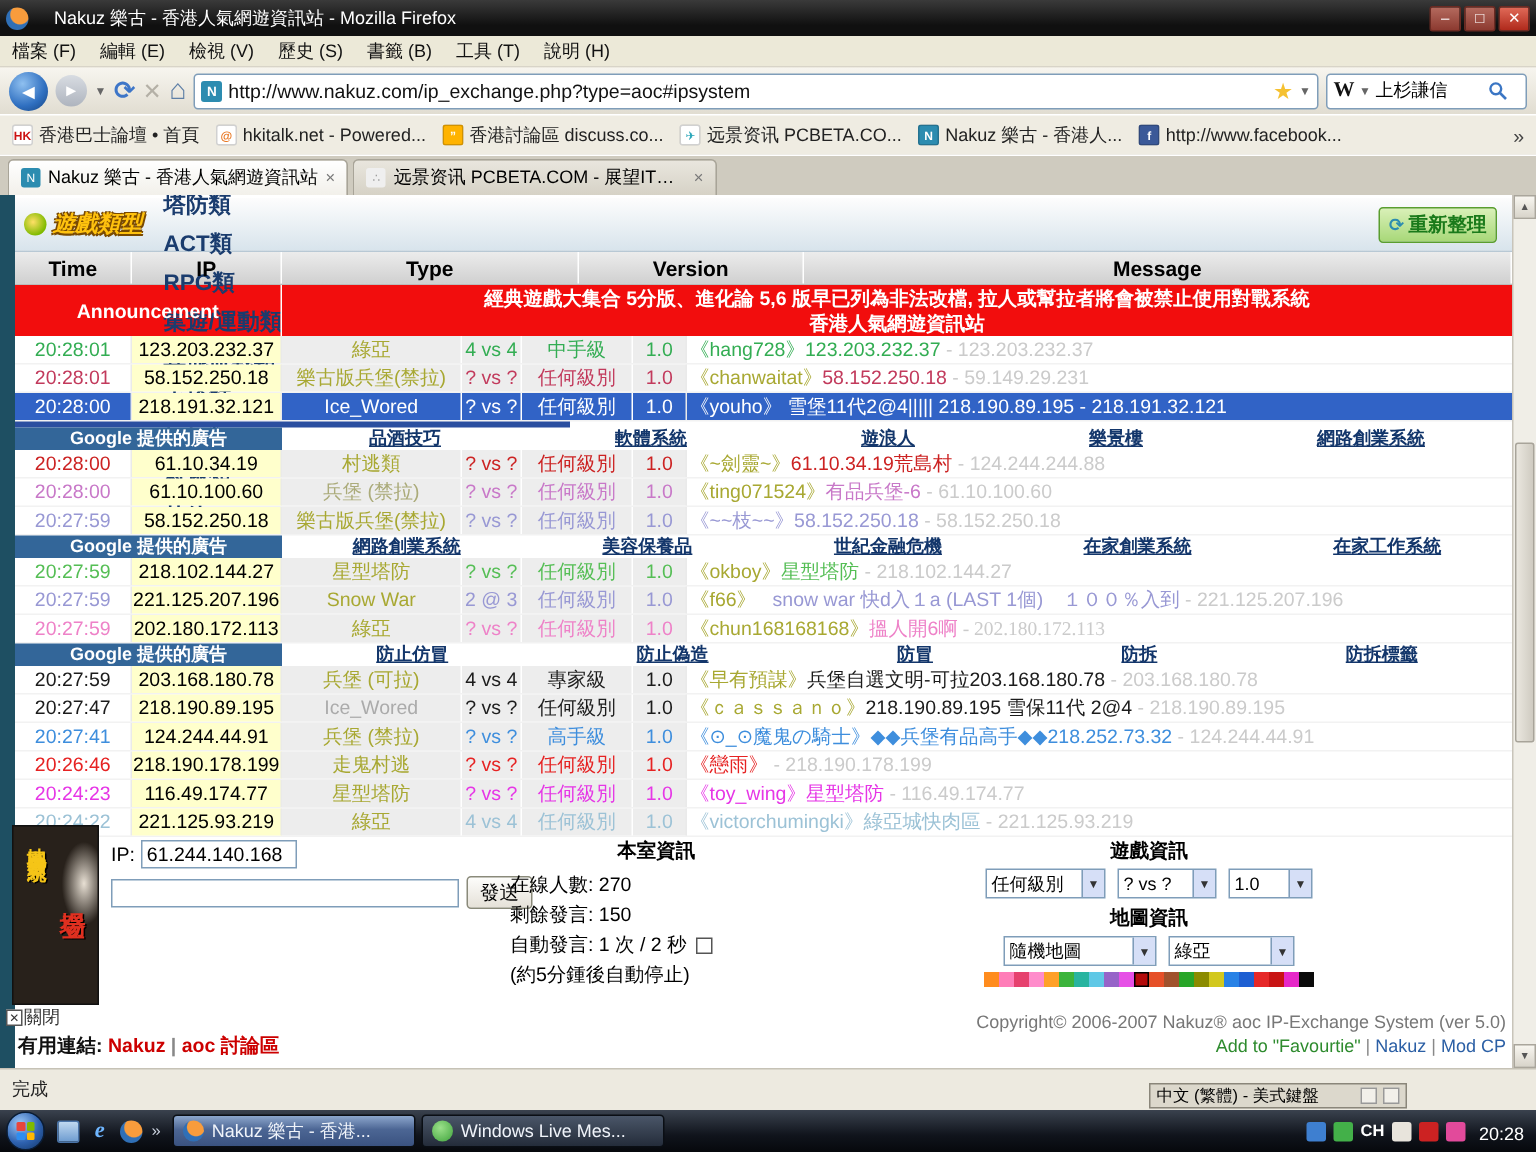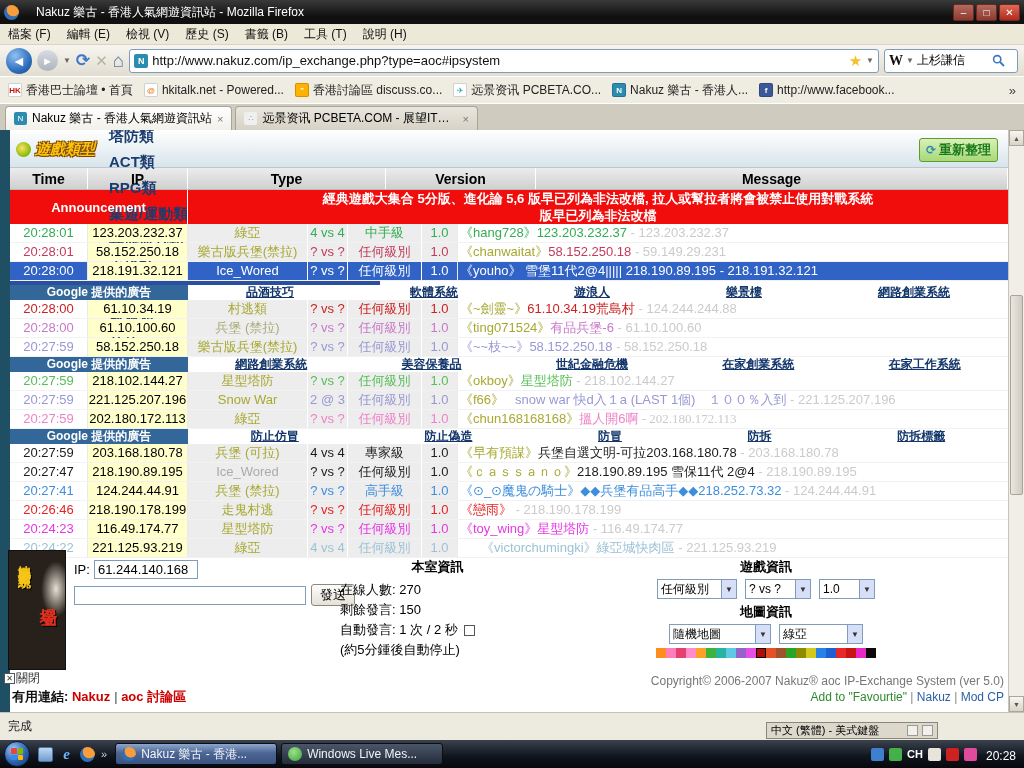--- a/index.html
+++ b/index.html
@@ -273,21 +273,21 @@
           <div class="hcell" style="width: 78px;">Time</div>
           <div class="hcell" style="width: 100px;">IP</div>
           <div class="hcell" style="width: 198px;">Type</div>
           <div class="hcell" style="width: 150px;">Version</div>
           <div class="hcell" style="flex: 1 1 0%;">Message</div>
         </div>
         <div class="annc">
           <div class="annc-left">Announcement</div>
           <div class="annc-right">
             <div>經典遊戲大集合 5分版、進化論 5,6 版早已列為非法改檔, 拉人或幫拉者將會被禁止使用對戰系統</div>
-            <div>版早已列為非法改檔</div>
+            <div>香港人氣網遊資訊站</div>
           </div>
         </div>
         <div class="row">
           <div class="c-time" style="color: rgb(51, 173, 83);">20:28:01</div>
           <div class="c-ip">123.203.232.37</div>
           <div class="c-type" style="color: rgb(168, 168, 50);">綠亞</div>
           <div class="c-vs" style="color: rgb(51, 173, 83);">4 vs 4</div>
           <div class="c-level" style="color: rgb(51, 173, 83);">中手級</div>
           <div class="c-ver" style="color: rgb(51, 173, 83);">1.0</div>
           <div class="c-msg"><span class="msg-name" style="color: rgb(51, 173, 83);">《hang728》</span><span class="msg-body" style="color: rgb(51, 173, 83);">123.203.232.37</span><span class="msg-tail" style="color: rgb(203, 203, 203);"> - 123.203.232.37</span></div>
@@ -440,21 +440,21 @@
           <div class="c-ver" style="color: rgb(230, 54, 230);">1.0</div>
           <div class="c-msg"><span class="msg-name" style="color: rgb(230, 54, 230);">《toy_wing》</span><span class="msg-body" style="color: rgb(230, 54, 230);">星型塔防</span><span class="msg-tail" style="color: rgb(203, 203, 203);"> - 116.49.174.77</span></div>
         </div>
         <div class="row">
           <div class="c-time" style="color: rgb(156, 194, 214);">20:24:22</div>
           <div class="c-ip">221.125.93.219</div>
           <div class="c-type" style="color: rgb(168, 168, 50);">綠亞</div>
           <div class="c-vs" style="color: rgb(156, 194, 214);">4 vs 4</div>
           <div class="c-level" style="color: rgb(156, 194, 214);">任何級別</div>
           <div class="c-ver" style="color: rgb(156, 194, 214);">1.0</div>
-          <div class="c-msg"><span class="msg-name" style="color: rgb(156, 194, 214); margin-left: 21px;">《victorchumingki》</span><span class="msg-body" style="color: rgb(156, 194, 214);">綠亞城快肉區</span><span class="msg-tail" style="color: rgb(203, 203, 203);"> - 221.125.93.219</span></div>
+          <div class="c-msg"><span class="msg-name" style="color: rgb(156, 194, 214);">《victorchumingki》</span><span class="msg-body" style="color: rgb(156, 194, 214);">綠亞城快肉區</span><span class="msg-tail" style="color: rgb(203, 203, 203);"> - 221.125.93.219</span></div>
         </div>
       </div>
 
     <div class="bottom">
       <div class="p-banner">
         <span class="blob"></span>
         <span class="b-main">地圖爭霸系統</span>
         <span class="b-sub">登場</span>
       </div>
       <span class="p-close">

